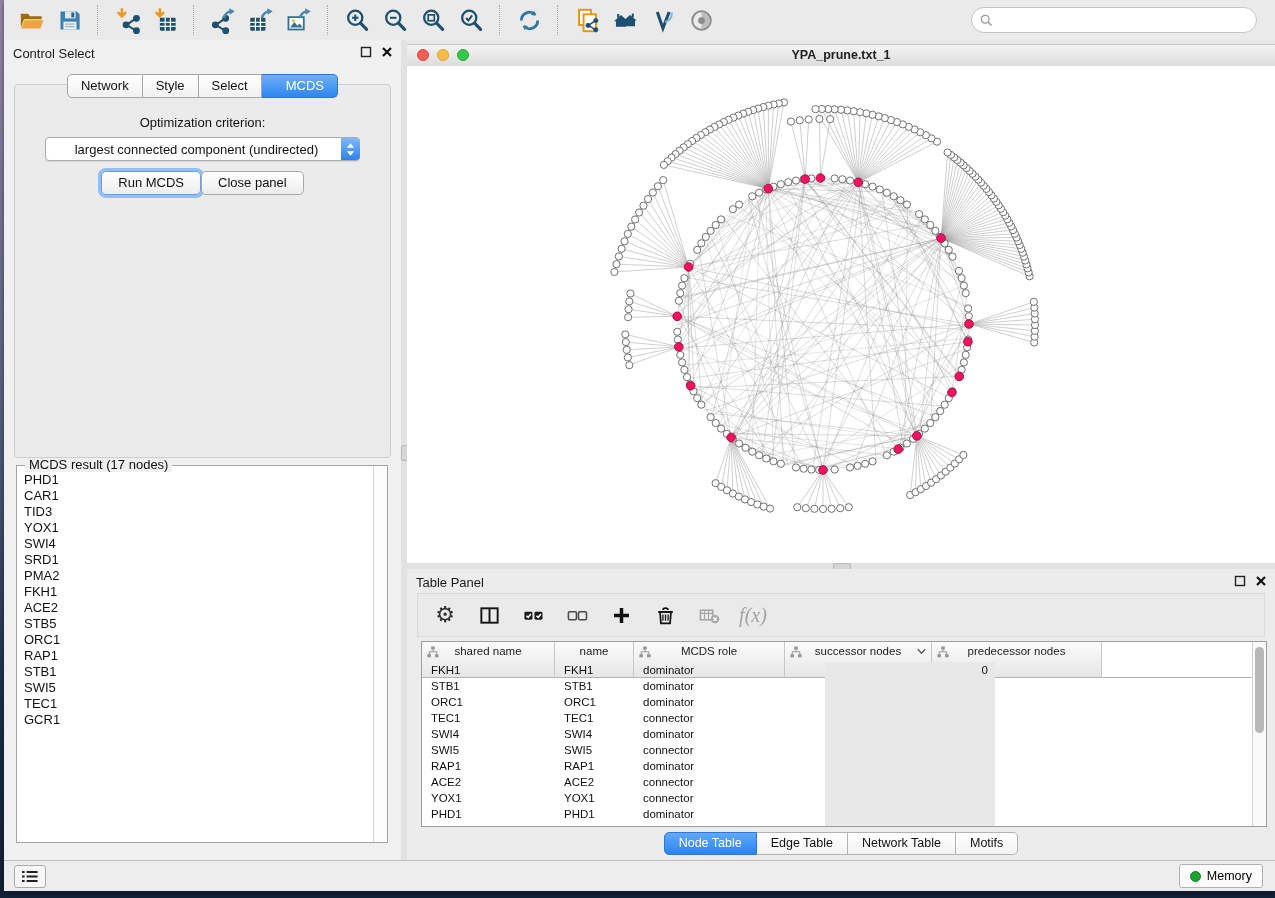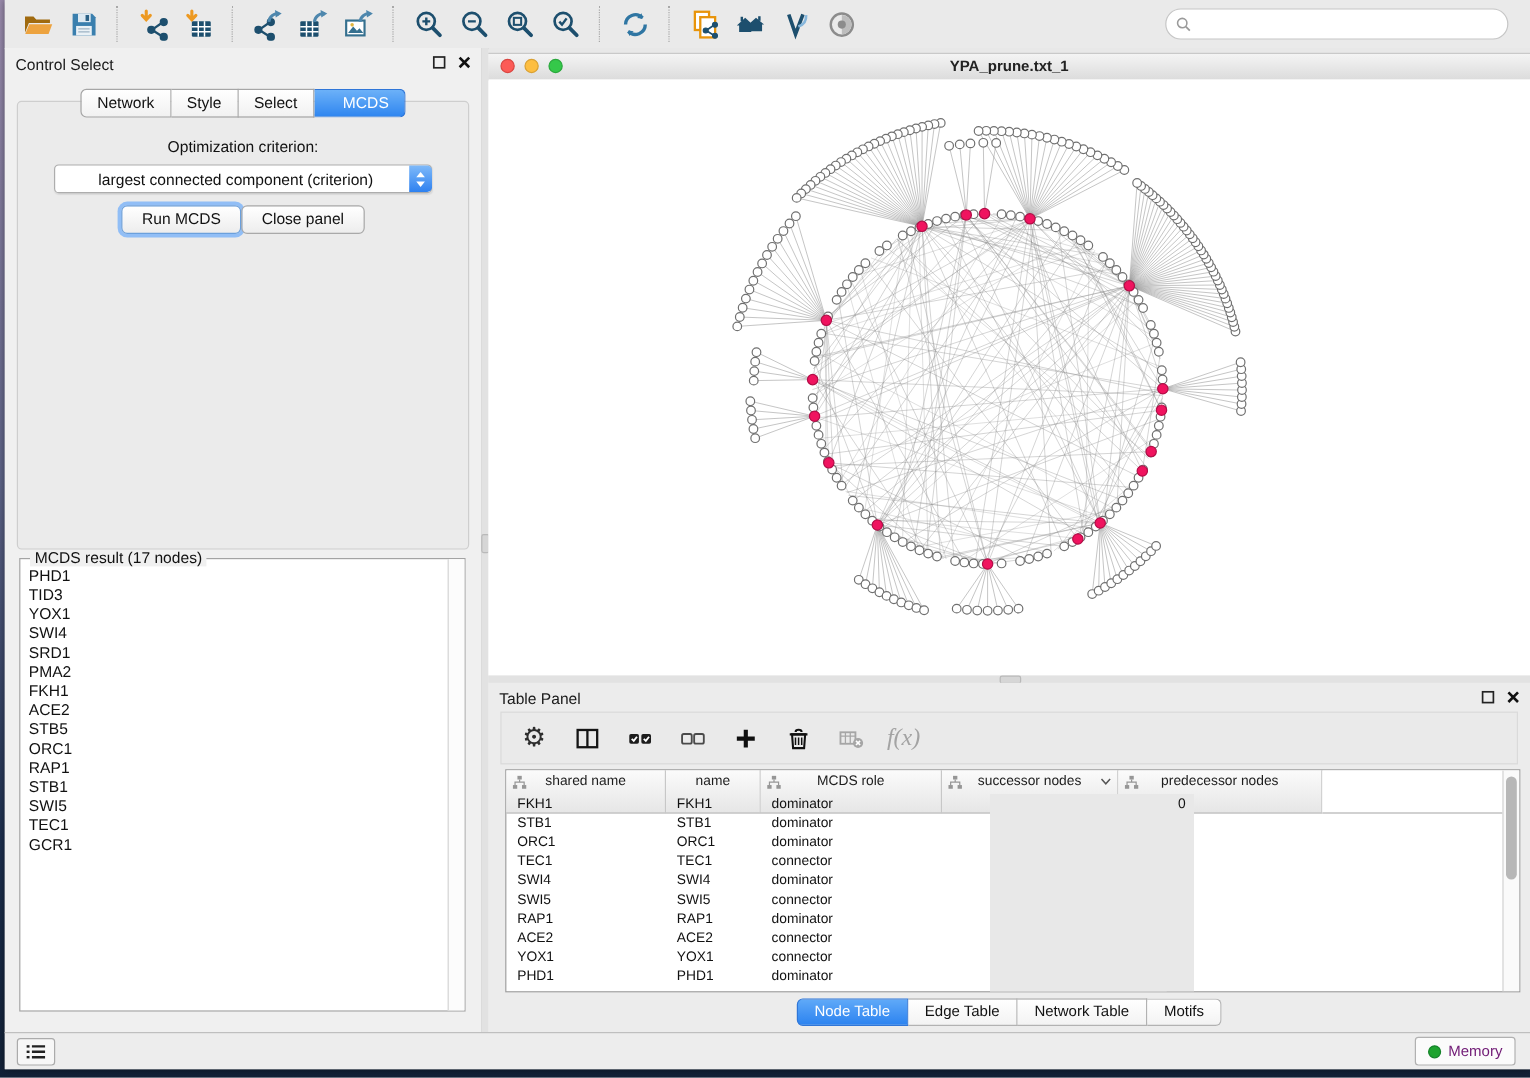--- a/index.html
+++ b/index.html
@@ -85,21 +85,21 @@
   .tp-tab{font-size:12.5px;padding:3px 14px 4px;background:linear-gradient(#ffffff,#f3f3f3);border:1px solid #b2b2b2;border-left:none;color:#111;}
   .tp-tab:first-child{border-left:1px solid #b2b2b2;border-radius:5px 0 0 5px;}
   .tp-tab:last-child{border-radius:0 5px 5px 0;}
   .tp-tab.active{background:linear-gradient(#5fa9f8,#2c83f0);border-color:#2f76d8;color:#fff;}
   
   .status{position:absolute;left:0;right:0;bottom:0;height:30px;background:#ededed;border-top:1px solid #bfbfbf;}
   .menu-btn{position:absolute;left:10px;top:4px;width:30px;height:21px;background:#f7f7f7;border:1px solid #ababab;border-radius:3px;display:flex;align-items:center;justify-content:center;}
   .menu-btn svg{width:16px;height:13px;}
   .mem-btn{position:absolute;right:12px;top:3px;height:22px;background:#fbfbfb;border:1px solid #b1b1b1;border-radius:3px;display:flex;align-items:center;gap:6px;padding:0 10px;}
   .mem-dot{width:11px;height:11px;border-radius:50%;background:#1ea32f;border:1px solid #15832a;box-sizing:border-box;}
-  .mem-lbl{font-size:12.5px;color:#701a75;}
+  .mem-lbl{font-size:12.5px;color:#000000;}
 </style>
 </head>
 <body>
 
 <div class="app">
 
   <div class="toolbar">
     <span id="tb-icons" style="display:flex;align-items:center;">
         <span class="tb-icon">
           <svg viewBox="0 0 24 24">
@@ -275,39 +275,40 @@
       </div>
       <div class="cp-tabs" id="cp-tabs">
           <span class="cp-tab">Network</span>
           <span class="cp-tab">Style</span>
           <span class="cp-tab">Select</span>
           <span class="cp-tab active">MCDS</span>
         </div>
       <div class="cp-pane">
         <div class="opt-label">Optimization criterion:</div>
         <div class="selectbox">
-          <span class="sel-val">largest connected component (criterion)</span>
+          <span class="sel-val">largest connected component (undirected)</span>
           <span class="sel-step">
             <svg viewBox="0 0 10 7">
                 <path d="M1 6l4-5 4 5" fill="#fff"></path>
               </svg>
             <svg viewBox="0 0 10 7">
                 <path d="M1 1l4 5 4-5" fill="#fff"></path>
               </svg>
           </span>
         </div>
         <div class="btn-row">
           <span class="aq-btn focused">Run MCDS</span>
           <span class="aq-btn">Close panel</span>
         </div>
       </div>
       <div class="result-box">
         <span class="result-legend">MCDS result (17 nodes)</span>
         <div class="result-list" id="result-list">
             <div>PHD1</div>
+            <div>CAR1</div>
             <div>TID3</div>
             <div>YOX1</div>
             <div>SWI4</div>
             <div>SRD1</div>
             <div>PMA2</div>
             <div>FKH1</div>
             <div>ACE2</div>
             <div>STB5</div>
             <div>ORC1</div>
             <div>RAP1</div>

